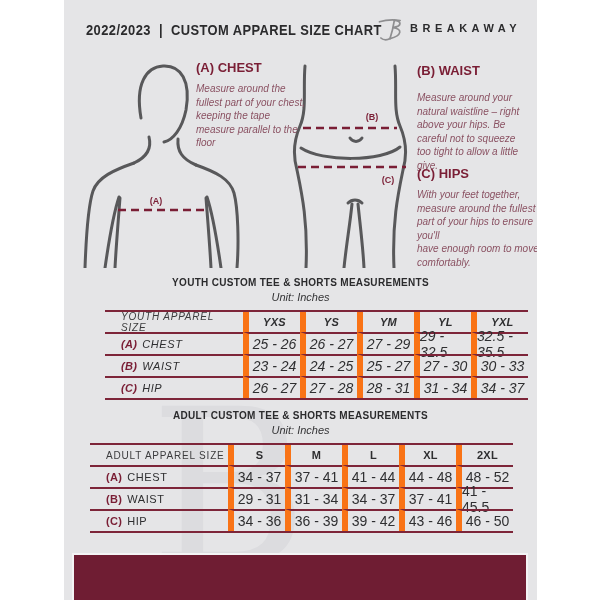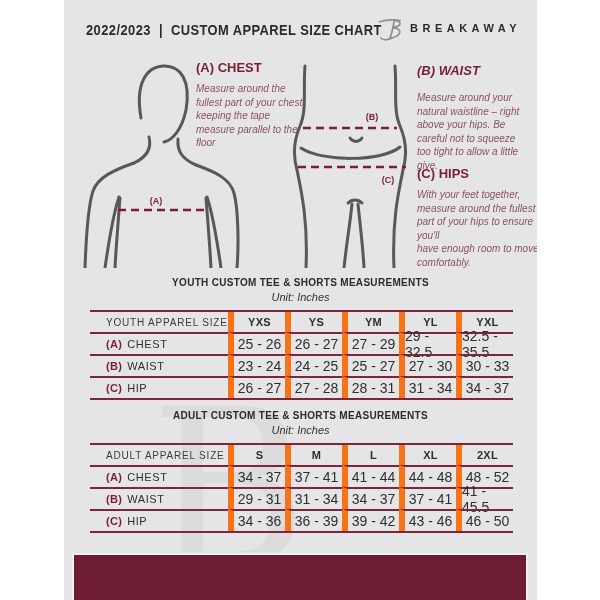--- a/index.html
+++ b/index.html
@@ -93,31 +93,31 @@
       <path d="M56 141 C60 137 66 137 70 141" stroke-width="2.4"></path>
       <path class="dash" d="M11 66 L105 66"></path>
       <path class="dash" d="M6 105 L114 105"></path>
       <text x="80" y="58" text-anchor="middle">(B)</text>
       <text x="96" y="121" text-anchor="middle">(C)</text>
     </svg>
 
     <div class="ins-head" style="left:132px;top:60px;">(A) CHEST</div>
     <div class="ins-body" style="left:132px;top:82px;width:114px;">Measure around the fullest part of your chest, keeping the tape measure parallel to the floor</div>
 
-    <div class="ins-head" style="left:353px;top:63px;font-style:italic;">(B) WAIST</div>
+    <div class="ins-head" style="left:353px;top:63px;">(B) WAIST</div>
     <div class="ins-body" style="left:353px;top:91px;width:114px;">Measure around your natural waistline – right above your hips. Be careful not to squeeze too tight to allow a little give.</div>
 
     <div class="ins-head" style="left:353px;top:166px;">(C) HIPS</div>
     <div class="ins-body" style="left:353px;top:188px;width:122px;">With your feet together, measure around the fullest part of your hips to ensure you'll
 have enough room to move comfortably.</div>
 
     <div class="sec-title" style="top:277px;">YOUTH CUSTOM TEE &amp; SHORTS MEASUREMENTS</div>
     <div class="sec-unit" style="top:291px;">Unit: Inches</div>
 
-    <div class="size-table" style="left:26px;top:310px;">
+    <div class="size-table" style="left:41px;top:310px;font-style:italic;">
       <div class="cell-first apparel-size-head">YOUTH APPAREL SIZE</div>
       <div class="col-head">YXS</div>
       <div class="col-head">YS</div>
       <div class="col-head">YM</div>
       <div class="col-head">YL</div>
       <div class="col-head">YXL</div>
 
       <div class="cell-first">
         <span class="row-key">(A)</span>
         <span class="row-lbl">CHEST</span>

